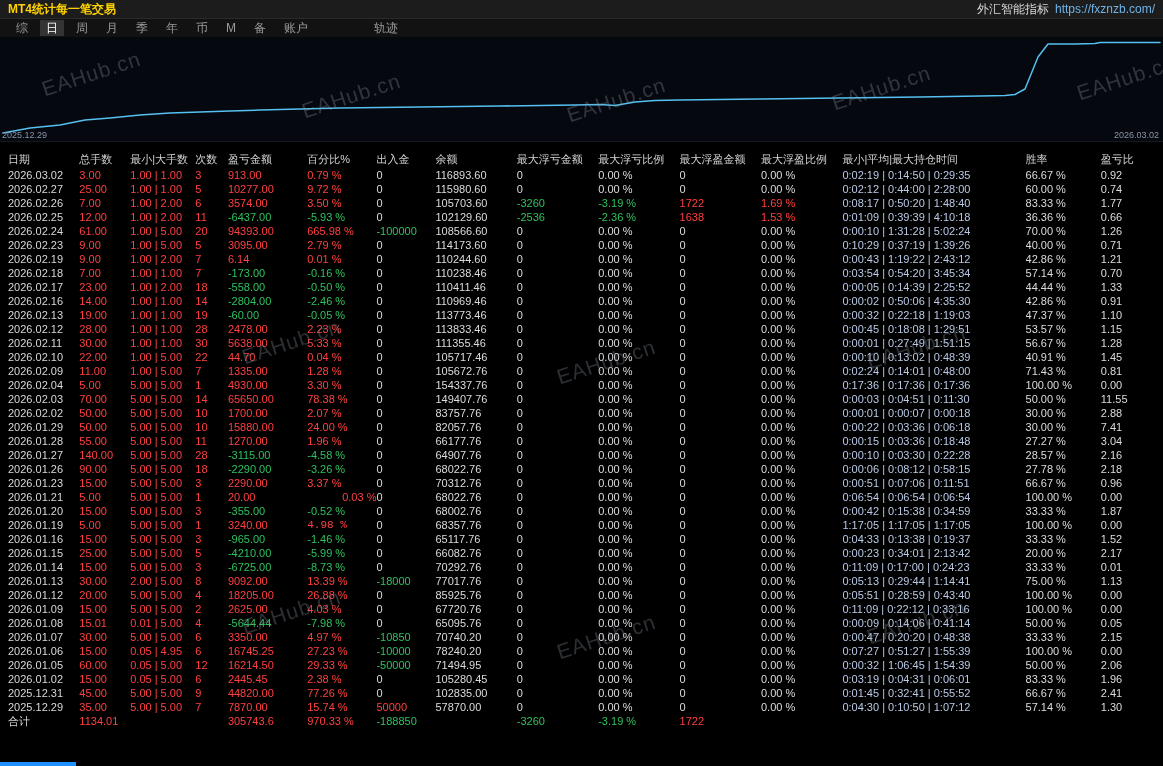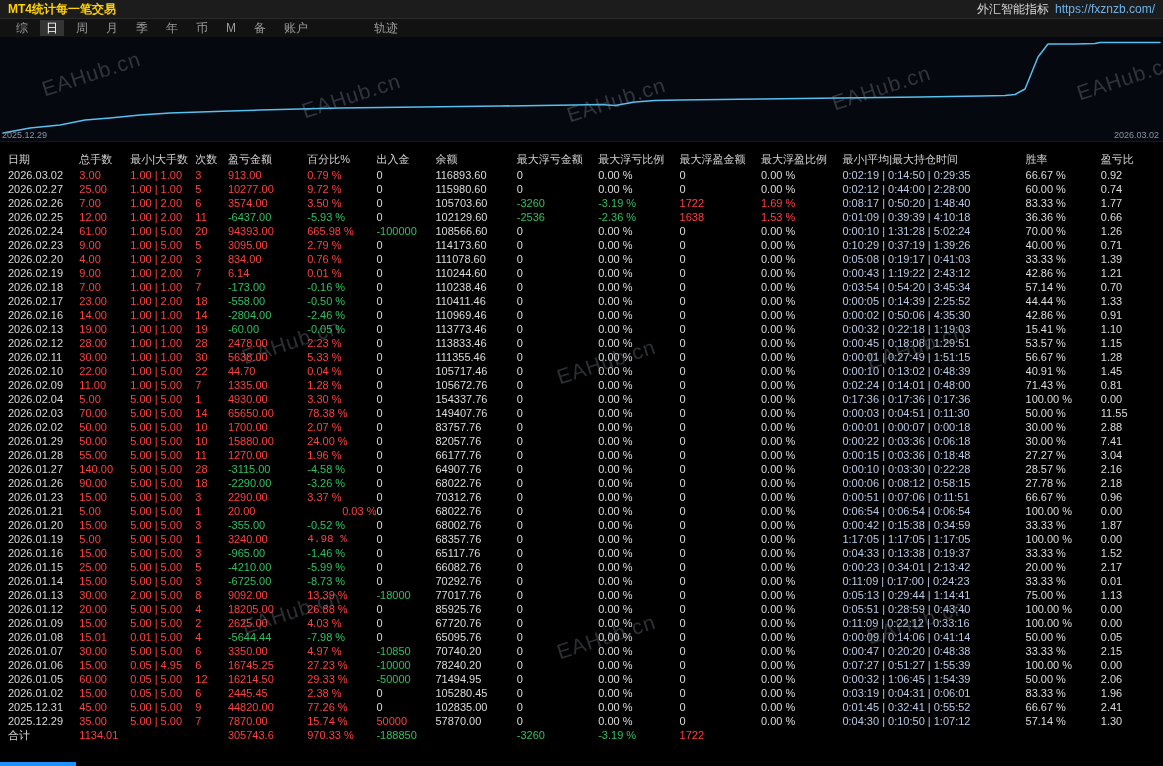--- a/index.html
+++ b/index.html
@@ -228,37 +228,20 @@
           <td style="color: rgb(220, 220, 220);">114173.60</td>
           <td style="color: rgb(220, 220, 220);">0</td>
           <td style="color: rgb(220, 220, 220);">0.00 %</td>
           <td style="color: rgb(220, 220, 220);">0</td>
           <td style="color: rgb(220, 220, 220);">0.00 %</td>
           <td style="color: rgb(186, 201, 228);">0:10:29 | 0:37:19 | 1:39:26</td>
           <td style="color: rgb(220, 220, 220);">40.00 %</td>
           <td style="color: rgb(220, 220, 220);">0.71</td>
         </tr>
         <tr>
-          <td style="color: rgb(216, 216, 216);">2026.02.20</td>
-          <td style="color: rgb(255, 64, 64);">4.00</td>
-          <td style="color: rgb(255, 64, 64);">1.00 | 2.00</td>
-          <td style="color: rgb(255, 64, 64);">3</td>
-          <td style="color: rgb(255, 64, 64);">834.00</td>
-          <td style="color: rgb(255, 64, 64);">0.76 %</td>
-          <td style="color: rgb(220, 220, 220);">0</td>
-          <td style="color: rgb(220, 220, 220);">111078.60</td>
-          <td style="color: rgb(220, 220, 220);">0</td>
-          <td style="color: rgb(220, 220, 220);">0.00 %</td>
-          <td style="color: rgb(220, 220, 220);">0</td>
-          <td style="color: rgb(220, 220, 220);">0.00 %</td>
-          <td style="color: rgb(186, 201, 228);">0:05:08 | 0:19:17 | 0:41:03</td>
-          <td style="color: rgb(220, 220, 220);">33.33 %</td>
-          <td style="color: rgb(220, 220, 220);">1.39</td>
-        </tr>
-        <tr>
           <td style="color: rgb(216, 216, 216);">2026.02.19</td>
           <td style="color: rgb(255, 64, 64);">9.00</td>
           <td style="color: rgb(255, 64, 64);">1.00 | 2.00</td>
           <td style="color: rgb(255, 64, 64);">7</td>
           <td style="color: rgb(255, 64, 64);">6.14</td>
           <td style="color: rgb(255, 64, 64);">0.01 %</td>
           <td style="color: rgb(220, 220, 220);">0</td>
           <td style="color: rgb(220, 220, 220);">110244.60</td>
           <td style="color: rgb(220, 220, 220);">0</td>
           <td style="color: rgb(220, 220, 220);">0.00 %</td>
@@ -326,21 +309,21 @@
           <td style="color: rgb(255, 64, 64);">19</td>
           <td style="color: rgb(47, 192, 95);">-60.00</td>
           <td style="color: rgb(47, 192, 95);">-0.05 %</td>
           <td style="color: rgb(220, 220, 220);">0</td>
           <td style="color: rgb(220, 220, 220);">113773.46</td>
           <td style="color: rgb(220, 220, 220);">0</td>
           <td style="color: rgb(220, 220, 220);">0.00 %</td>
           <td style="color: rgb(220, 220, 220);">0</td>
           <td style="color: rgb(220, 220, 220);">0.00 %</td>
           <td style="color: rgb(186, 201, 228);">0:00:32 | 0:22:18 | 1:19:03</td>
-          <td style="color: rgb(220, 220, 220);">15.41 %</td>
+          <td style="color: rgb(220, 220, 220);">47.37 %</td>
           <td style="color: rgb(220, 220, 220);">1.10</td>
         </tr>
         <tr>
           <td style="color: rgb(216, 216, 216);">2026.02.12</td>
           <td style="color: rgb(255, 64, 64);">28.00</td>
           <td style="color: rgb(255, 64, 64);">1.00 | 1.00</td>
           <td style="color: rgb(255, 64, 64);">28</td>
           <td style="color: rgb(255, 64, 64);">2478.00</td>
           <td style="color: rgb(255, 64, 64);">2.23 %</td>
           <td style="color: rgb(220, 220, 220);">0</td>

